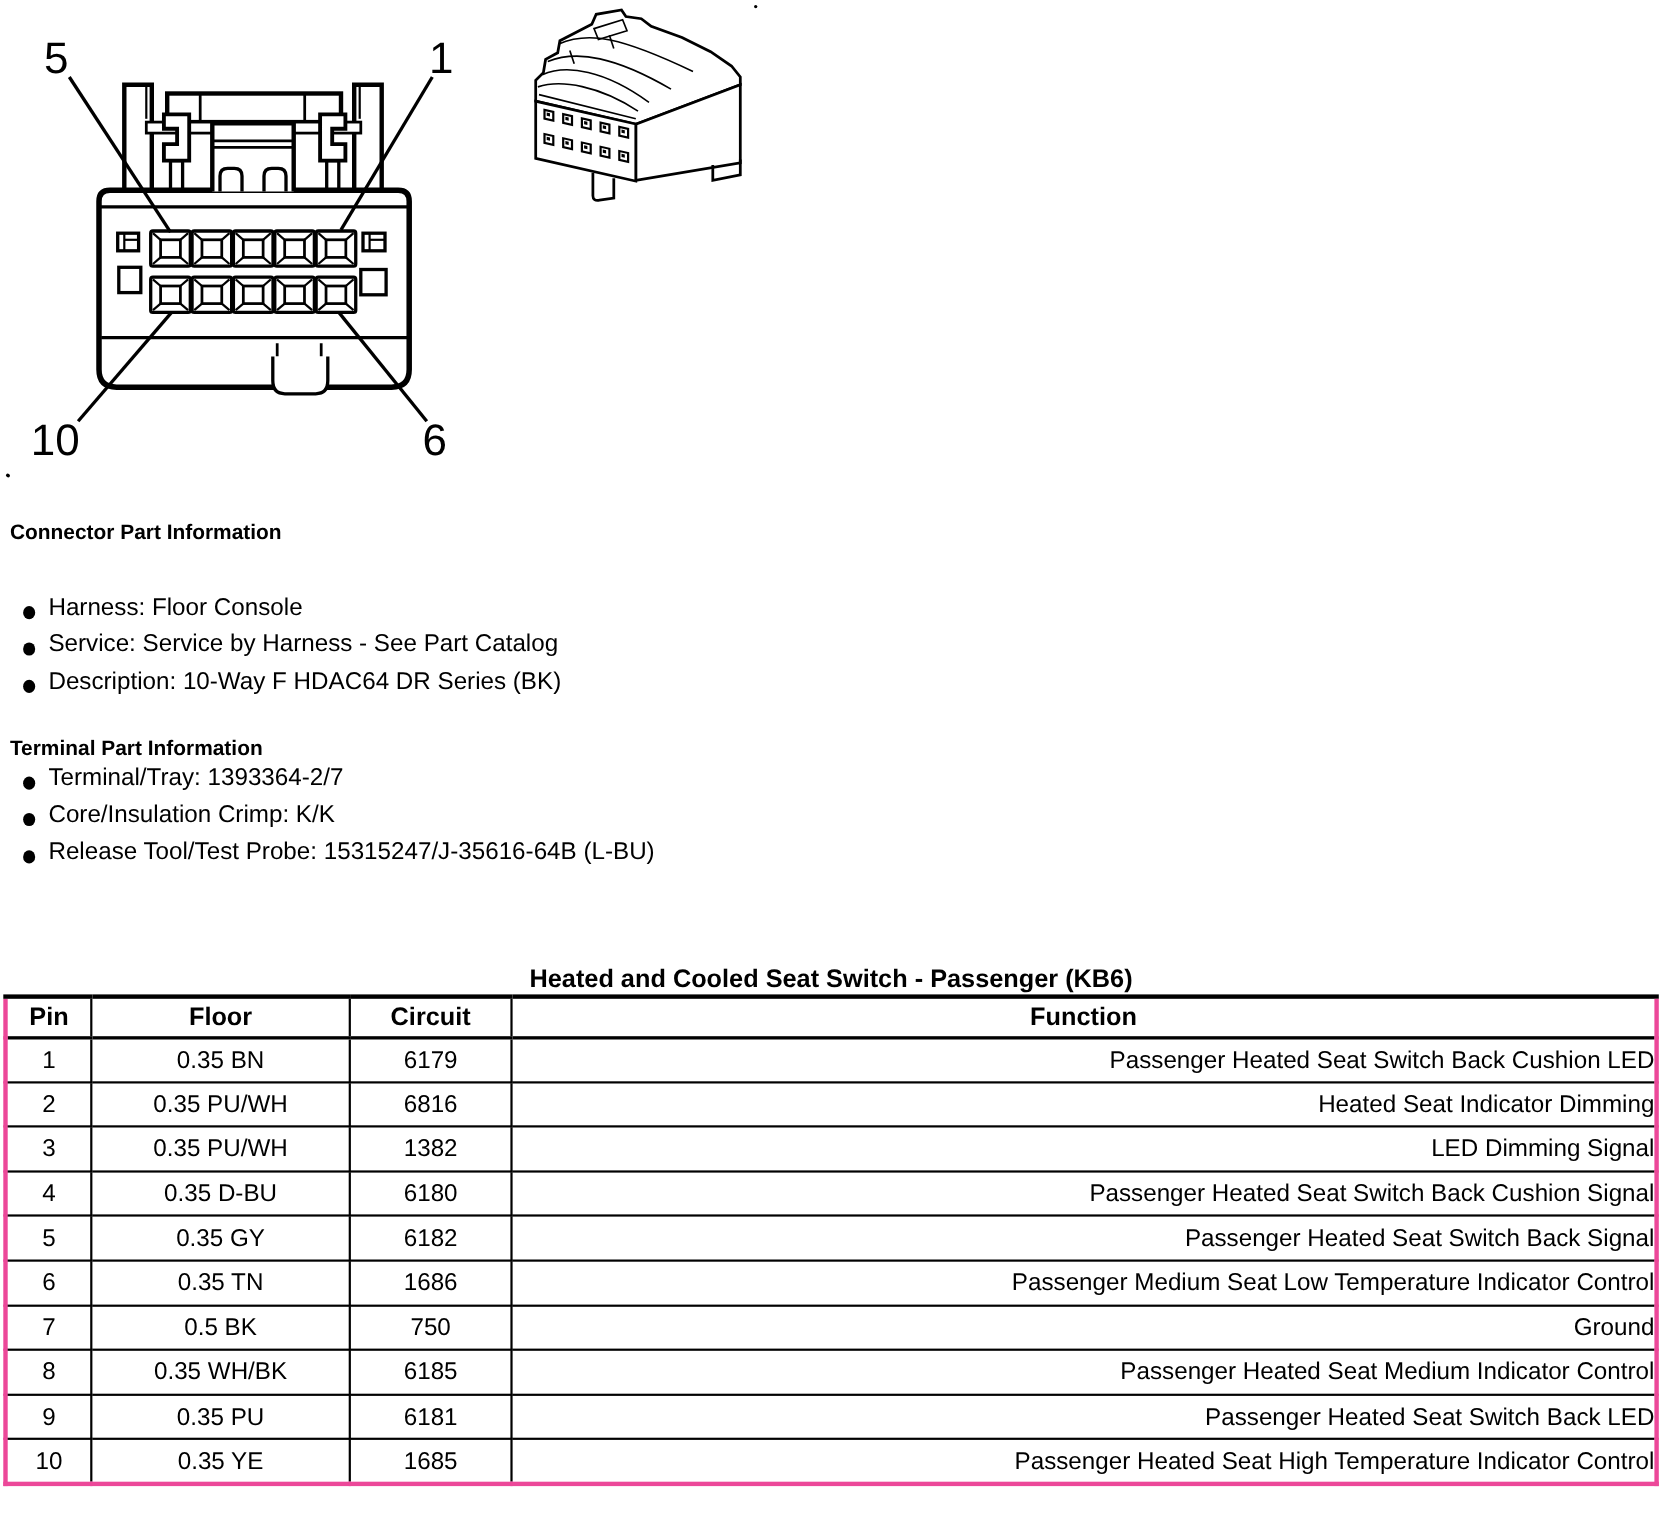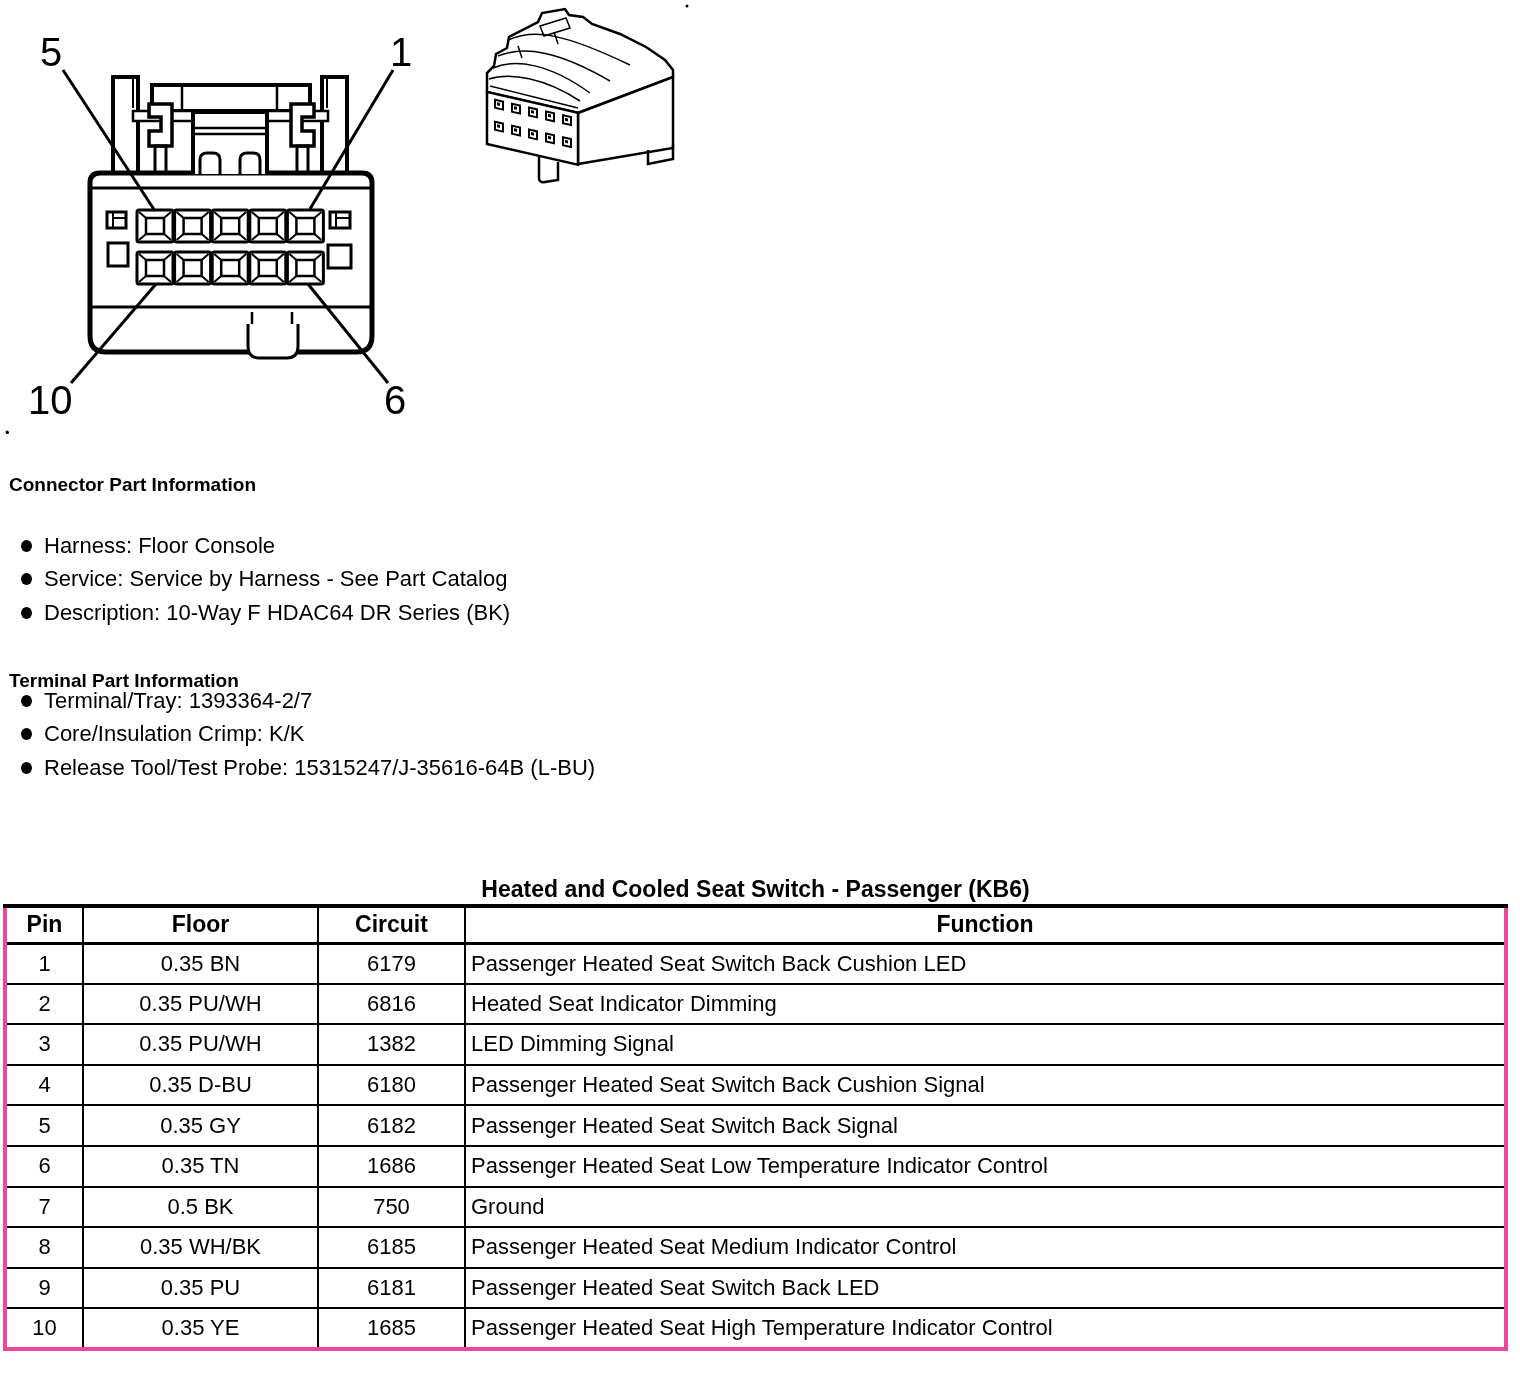--- a/index.html
+++ b/index.html
@@ -19,21 +19,21 @@
   .section-heading {
     position:absolute; left:9px;
     font-size:19px; font-weight:bold; line-height:1; white-space:nowrap;
   }
   #heading-connector { top:475px; }
   #heading-terminal  { top:671px; }
 
   .bullet-list { position:absolute; left:0; list-style:none; }
   #bullets-connector { top:529px; }
   #bullets-terminal  { top:684px; }
-  .bullet-item { height:33.5px; display:flex; align-items:center; }
+  .bullet-item { height:33.5px; display:flex; align-items:flex-end; }
   .bullet-dot {
     flex:none; width:11px; height:12px; border-radius:50%;
     background:#000; margin-left:21px; margin-right:12px;
   }
   .bullet-text { font-size:22px; line-height:1; white-space:nowrap; }
 
   .table-title {
     position:absolute; left:3px; top:876px; width:1505px;
     text-align:center; font-size:23px; font-weight:bold; line-height:1.2;
   }
@@ -45,21 +45,21 @@
   }
   .pinout-table th, .pinout-table td {
     border:2px solid #000; vertical-align:middle; overflow:hidden; white-space:nowrap;
   }
   .pinout-table th {
     height:37px; font-size:23px; font-weight:bold; text-align:center;
     border-bottom-width:3px; border-top:4px solid #000;
   }
   .pinout-table td { height:40.6px; font-size:22px; }
   .pinout-table td.c { text-align:center; }
-  .pinout-table td.fn { text-align:left; padding-left:5px;margin-left:37px; }
+  .pinout-table td.fn { text-align:right; padding-left:5px;margin-left:37px; }
 
   .ink-speck {
     position:absolute; width:3px; height:3px; border-radius:50%; background:#000;
   }
   #speck-left { left:6px; top:431px; }
 </style>
 </head>
 <body>
 
 <div class="page">
@@ -278,21 +278,21 @@
       <tr>
         <td class="c">5</td>
         <td class="c">0.35 GY</td>
         <td class="c">6182</td>
         <td class="fn">Passenger Heated Seat Switch Back Signal</td>
       </tr>
       <tr>
         <td class="c">6</td>
         <td class="c">0.35 TN</td>
         <td class="c">1686</td>
-        <td class="fn">Passenger Heated Seat Low Temperature Indicator Control</td>
+        <td class="fn">Passenger Medium Seat Low Temperature Indicator Control</td>
       </tr>
       <tr>
         <td class="c">7</td>
         <td class="c">0.5 BK</td>
         <td class="c">750</td>
         <td class="fn">Ground</td>
       </tr>
       <tr>
         <td class="c">8</td>
         <td class="c">0.35 WH/BK</td>

